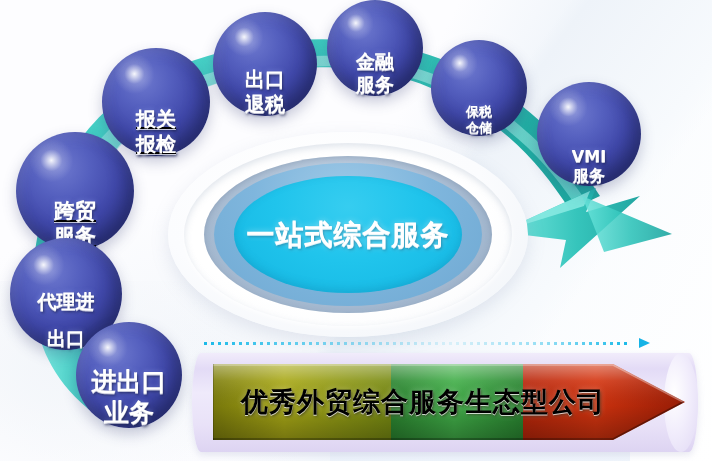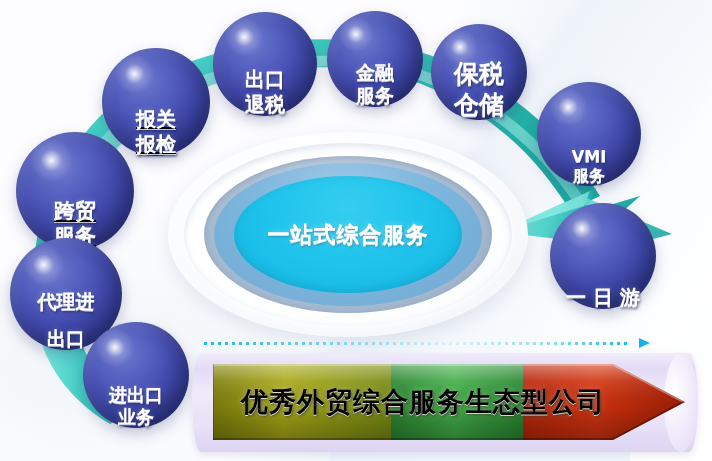--- a/index.html
+++ b/index.html
@@ -86,21 +86,21 @@
     left: 66px; top: 44px; right: 66px; bottom: 44px;
     background: radial-gradient(ellipse at 50% 26%, #36cdf0 0%, #20c4ec 45%, #14b6e2 100%);
     box-shadow: inset 0 -3px 9px rgba(10,110,150,.25);
   }
   .hub-label {
     position: absolute;
     left: 0; right: 0;
     top: 50%;
     transform: translateY(-50%);
     text-align: center;
-    font-size: 22px;
+    font-size: 28px;
     font-weight: 700;
     color: #ffffff;
     letter-spacing: 1px;
     text-shadow:
       0 1px 0 rgba(255,255,255,.85),
       1px 2px 3px rgba(12,90,125,.55),
       0 0 6px rgba(255,255,255,.45);
     white-space: nowrap;
     z-index: 4;
   }
@@ -292,45 +292,42 @@
   <div class="sphere" style="left:102px; top:48px; width:108px; height:108px; font-size:20px;text-decoration:underline;">
     <span>报关</span>
     <span>报检</span>
   </div>
 
   <div class="sphere" style="left:213px; top:12px; width:104px; height:104px; font-size:20px;">
     <span>出口</span>
     <span>退税</span>
   </div>
 
-  <div class="sphere" style="left:327px; top:11px; width:96px; height:96px; font-size:19px;">
+  <div class="sphere" style="left:327px; top:0; width:96px; height:96px; font-size:19px;">
     <span>金融</span>
     <span>服务</span>
   </div>
 
-  <div class="sphere" style="left:431px; top:24px; width:96px; height:96px; font-size:25px;">
+  <div class="sphere" style="left:431px; top:40px; width:96px; height:96px; font-size:13px;">
     <span>保税</span>
     <span>仓储</span>
   </div>
 
   <div class="sphere" style="left:537px; top:82px; width:104px; height:104px; font-size:16px;">
     <span>VMI</span>
     <span>服务</span>
   </div>
 
-  <div class="sphere" style="left:550px; top:203px; width:106px; height:106px; font-size:20px;">
-    <span>一 日 游</span>
-  </div>
 
   <div class="sphere" style="left:10px; top:238px; width:112px; height:112px; font-size:19px;gap:14px;">
     <span>代理进</span>
     <span>出口</span>
   </div>
 
-  <div class="sphere" style="left:83px; top:322px; width:106px; height:106px; font-size:18px;">
+  <div class="sphere" style="left:76px; top:322px; width:106px; height:106px; font-size:25px;">
     <span>进出口</span>
     <span>业务</span>
   </div>
 
   <div class="dots">
     <div class="dotline"></div>
     <div class="dothead"></div>
   </div>
 
   <div class="banner-frame">

